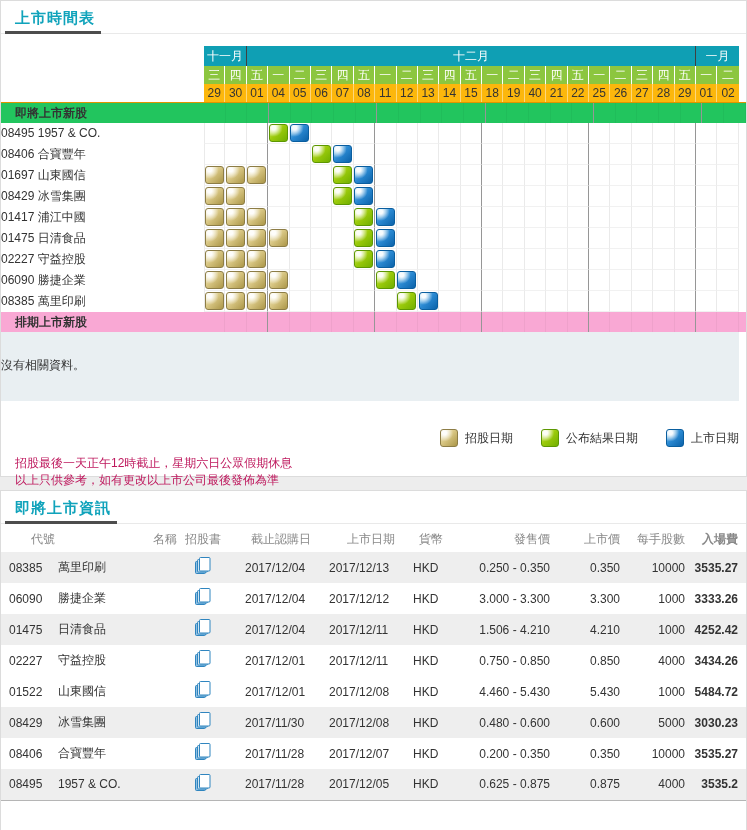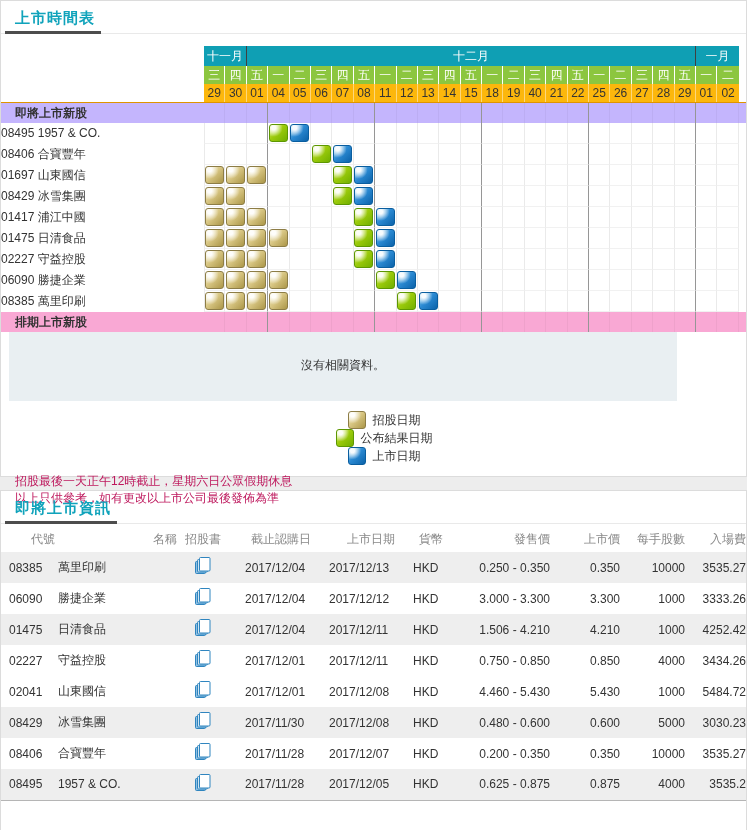--- a/index.html
+++ b/index.html
@@ -36,21 +36,21 @@
   .wd-cell { flex:0 0 var(--cw); height:18px; line-height:18px; background:#8cc63f; color:#fff;
     text-align:center; border-right:1px solid #fff; }
   .wd-cell:last-child { border-right:none; }
 
   .date-row { border-bottom:1px solid #df9400; }
   .date-cell { flex:0 0 var(--cw); height:18px; line-height:18px; background:#fcb70c; color:#333;
     text-align:center; border-right:1px solid #fdd77c; }
   .date-cell:last-child { border-right:none; }
 
   .sec-row { height:20px; }
-  .sec-row.upcoming { background:#c4b5fd; }
+  .sec-row.upcoming { background:#22c55e;justify-content:space-between; }
   .sec-row.scheduled { background:#f9a8d4; }
   .sec-label { width:var(--lw); flex:0 0 var(--lw); font-weight:bold; padding-left:14px; line-height:20px; }
   .sec-cell { flex:0 0 var(--cw); border-right:1px solid rgba(0,0,0,0.04); }
   .sec-cell.wk { border-right:1px solid #969696; }
 
   .g-row { height:21px; }
   .g-label { width:var(--lw); flex:0 0 var(--lw); line-height:21px; white-space:nowrap; }
   .g-cell { flex:0 0 var(--cw); border-right:1px solid #eaeaea; border-bottom:1px solid #f1f1f1; padding-top:1px; }
   .g-cell.first { border-left:1px solid #eaeaea; }
   .g-cell.wk { border-right:1px solid #969696; }
@@ -59,40 +59,40 @@
   .blk.sub { border-color:#8d7d46;
     background:radial-gradient(circle at 22% 18%, rgba(255,255,255,.95) 0 2px, rgba(255,255,255,0) 48%),
       linear-gradient(135deg,#f3ecc2 0%,#d8c683 45%,#ab9648 100%); }
   .blk.res { border-color:#5d9702;
     background:radial-gradient(circle at 22% 18%, rgba(255,255,255,.95) 0 2px, rgba(255,255,255,0) 48%),
       linear-gradient(135deg,#e0f37e 0%,#9ccb0b 45%,#71af00 100%); }
   .blk.lst { border-color:#0a5e9f;
     background:radial-gradient(circle at 22% 18%, rgba(255,255,255,.95) 0 2px, rgba(255,255,255,0) 48%),
       linear-gradient(135deg,#97d3f0 0%,#2b8ad3 45%,#0b62a9 100%); }
 
-  .nodata { width:668px; height:69px; background:#e9eff2; text-align:center; padding-top:25px;margin-left:8px; }
-
-  .legend { width:738px; display:flex; justify-content:flex-end; align-items:center; margin-top:10px;flex-direction:column; }
+  .nodata { width:738px; height:69px; background:#e9eff2; text-align:left; padding-top:25px; }
+
+  .legend { width:738px; display:flex; justify-content:flex-end; align-items:center; margin-top:28px; }
   .legend-item { display:flex; align-items:center; margin-left:28px; }
   .legend .blk { width:18px; height:18px; margin:0 7px 0 0; }
 
   .footnotes { margin:8px 0 0 14px; color:#be185d; line-height:17px; }
 
   
   table { border-collapse:collapse; table-layout:fixed; width:745px; margin-top:2px; }
   th { font-weight:normal; color:#898989; height:26px; text-align:right; vertical-align:middle; }
   td { height:31px; vertical-align:middle; }
   tr.stripe td { background:#eee; }
   .c-code { padding-left:8px; }
   .c-name { padding-left:2px; }
   .c-pros { text-align:center;font-family:Liberation Mono, monospace; }
   .c-close, .c-list { padding-left:17px; }
   .c-cur { padding-left:17px; }
   .c-offer, .c-price, .c-lot, .c-fee { text-align:right; }
-  .c-fee { padding-right:0; }
+  .c-fee { padding-right:8px;font-weight:bold; }
   tbody tr:last-child td { border-bottom:1px solid #b5b5b5; }
   .pros-link { display:inline-block; line-height:0; cursor:pointer; }
 </style>
 </head>
 <body>
 
 <div id="panel1" class="panel">
   <div class="p-head">
     <span class="p-title">上市時間表</span>
     <span class="p-bar"></span>
@@ -683,21 +683,21 @@
   </span></td>
           <td class="c-close">2017/12/01</td>
           <td class="c-list">2017/12/11</td>
           <td class="c-cur">HKD</td>
           <td class="c-offer">0.750 - 0.850</td>
           <td class="c-price">0.850</td>
           <td class="c-lot">4000</td>
           <td class="c-fee">3434.26</td>
         </tr>
         <tr>
-          <td class="c-code">02041</td>
+          <td class="c-code">01522</td>
           <td class="c-name">山東國信</td>
           <td class="c-pros"><span class="pros-link">
     <svg width="18" height="19" viewBox="0 0 18 19">
       <rect x="1.5" y="5.5" width="10" height="12" rx="1" fill="#8fc0e4" stroke="#2f85bf"></rect>
       <rect x="3.5" y="3.5" width="10" height="12.5" rx="1" fill="#cfe4f2" stroke="#2f85bf"></rect>
       <rect x="5.5" y="1.5" width="10.5" height="13.5" rx="1" fill="#ffffff" stroke="#2f85bf"></rect>
     </svg>
   </span></td>
           <td class="c-close">2017/12/01</td>
           <td class="c-list">2017/12/08</td>

